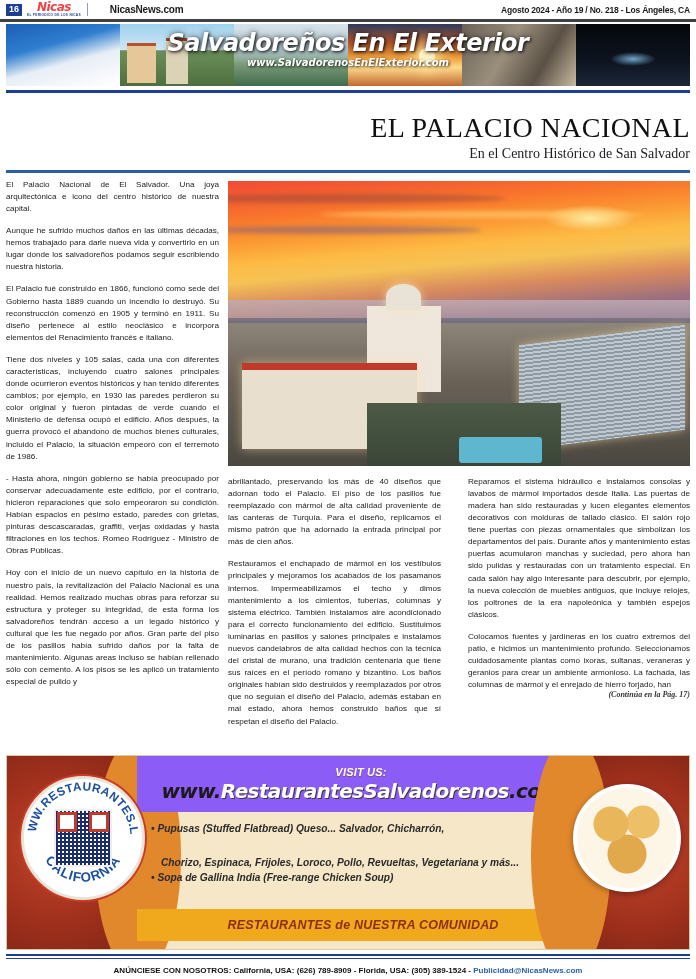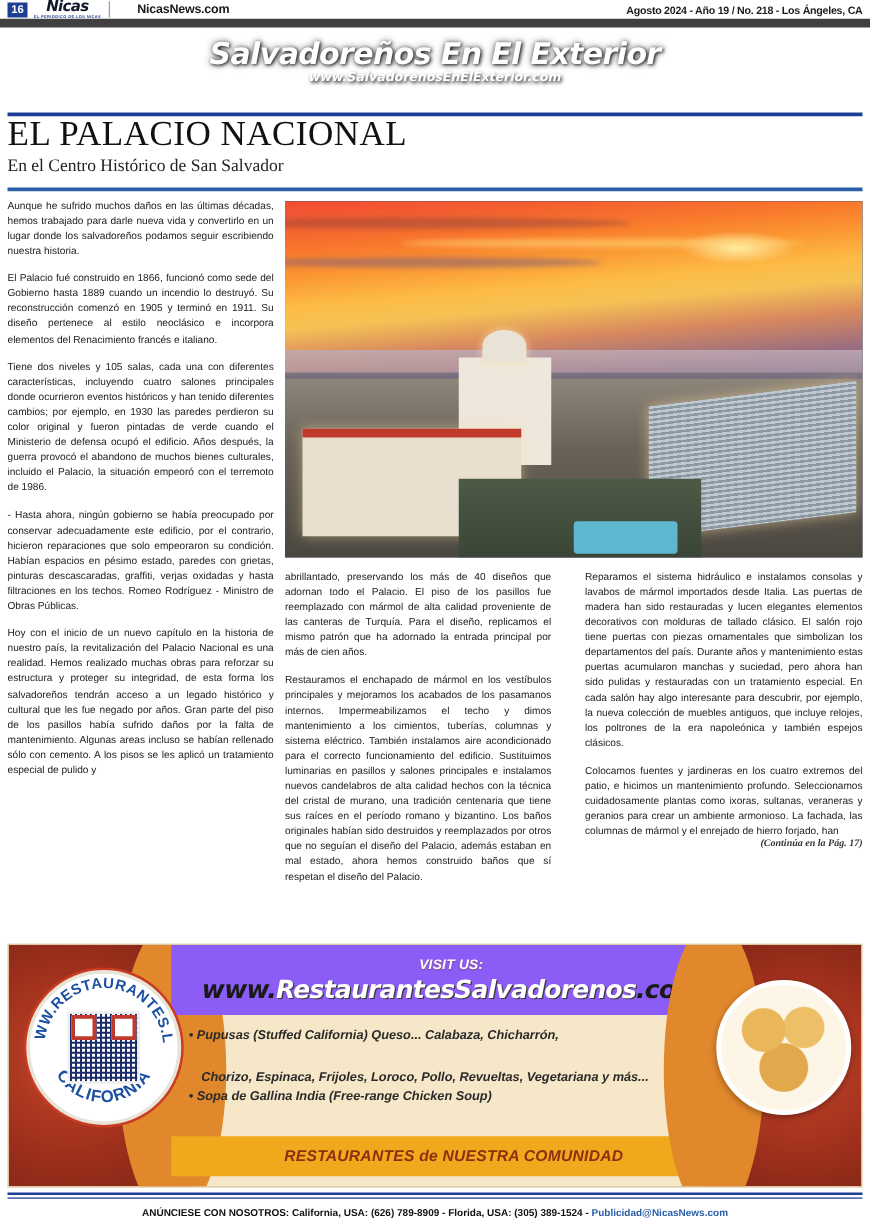--- a/index.html
+++ b/index.html
@@ -10,39 +10,39 @@
     overflow: hidden;
     position: relative;
   }
 
   
   .masthead {
     height: 22px;
     display: flex;
     align-items: center;
     padding: 0 6px;
-    border-bottom: 7px solid #404040;
+    border-bottom: 3px solid #404040;
   }
   .page-num {
     background: #1c3f94;
     color: #fff;
     font-size: 9px;
     font-weight: bold;
     padding: 1px 3px 2px 3px;
     line-height: 1;
     margin-right: 5px;
   }
   .nicas-logo {
     display: flex; flex-direction: column; align-items: center;
     margin-right: 6px;
   }
   .nicas-logo .word {
     font-family: "DejaVu Sans", sans-serif;
     font-size: 12px; font-weight: bold; font-style: italic;
-    color: #0f172a; letter-spacing: -0.5px; line-height: 1;
+    color: #ef4444; letter-spacing: -0.5px; line-height: 1;
   }
   .nicas-logo .sub {
     font-size: 3.2px; font-weight: bold; color: #1c3f94;
     letter-spacing: 0.3px; line-height: 1; margin-top:1px;
   }
   .mast-divider { width:1px; height:13px; background:#8a9ec4; margin-right:6px; }
   .mast-site {
     font-size: 10px; font-weight: bold; color:#1a1a1a; letter-spacing:-0.2px;padding-left:16px;
   }
   .mast-right {
@@ -50,21 +50,20 @@
     font-size: 8.5px; font-weight: bold; color:#1a1a1a; letter-spacing:-0.2px;
   }
 
   
   .banner {
     position: relative;
     height: 62px;
     margin: 2px 6px 0 6px;
     display: flex;
     overflow: hidden;
-    align-items: center;
   }
   .banner .seg { flex: 1; position: relative; overflow: hidden; }
   .seg-flag { background: linear-gradient(165deg,#1b5fb5 0%,#2f7ed0 35%,#e8eef6 60%,#ffffff 100%); }
   .seg-town {
     background:
       linear-gradient(180deg,#9fd2ef 0%,#cfe6f5 42%,#6b8f5a 43%,#4d6f3e 100%);
   }
   .seg-town:after{
     content:""; position:absolute; left:6%; top:30%; width:26%; height:60%;
     background:#e6c79a; border-top:3px solid #b8512f;
@@ -111,21 +110,21 @@
   }
 
   .rule-double {
     margin: 4px 6px 0 6px;
     border-top: 2px solid #1c3f94;
     border-bottom: 1px solid #1c3f94;
     height: 3px;
   }
 
   
-  .headline-wrap { text-align:left; padding: 0 6px 4px 6px; }
+  .headline-wrap { text-align:right; padding: 20px 6px 4px 6px; }
   .headline {
     font-family: "Liberation Serif", serif;
     font-size: 28px; font-weight: normal; color:#111;
     letter-spacing: 0.4px; line-height: 1.1;
   }
   .subhead {
     font-family: "Liberation Serif", serif;
     font-size: 14px; color:#222; margin-top: 2px;
   }
 
@@ -385,20 +384,21 @@
     <div class="cityhaze"></div>
     <div class="city"></div>
     <div class="cathedral"></div>
     <div class="palace"></div>
     <div class="modern"></div>
     <div class="plaza"></div>
     <div class="pool"></div>
   </div>
 
   <div class="col col1">
+    <p>El Palacio Nacional de El Salvador. Una joya arquitectónica e icono del centro histórico de nuestra capital.</p>
     <p>Aunque he sufrido muchos daños en las últimas décadas, hemos trabajado para darle nueva vida y convertirlo en un lugar donde los salvadoreños podamos seguir escribiendo nuestra historia.</p>
     <p>El Palacio fué construido en 1866, funcionó como sede del Gobierno hasta 1889 cuando un incendio lo destruyó. Su reconstrucción comenzó en 1905 y terminó en 1911. Su diseño pertenece al estilo neoclásico e incorpora elementos del Renacimiento francés e italiano.</p>
     <p>Tiene dos niveles y 105 salas, cada una con diferentes características, incluyendo cuatro salones principales donde ocurrieron eventos históricos y han tenido diferentes cambios; por ejemplo, en 1930 las paredes perdieron su color original y fueron pintadas de verde cuando el Ministerio de defensa ocupó el edificio. Años después, la guerra provocó el abandono de muchos bienes culturales, incluido el Palacio, la situación empeoró con el terremoto de 1986.</p>
     <p>- Hasta ahora, ningún gobierno se había preocupado por conservar adecuadamente este edificio, por el contrario, hicieron reparaciones que solo empeoraron su condición. Habían espacios en pésimo estado, paredes con grietas, pinturas descascaradas, graffiti, verjas oxidadas y hasta filtraciones en los techos. Romeo Rodríguez - Ministro de Obras Públicas.</p>
     <p>Hoy con el inicio de un nuevo capítulo en la historia de nuestro país, la revitalización del Palacio Nacional es una realidad. Hemos realizado muchas obras para reforzar su estructura y proteger su integridad, de esta forma los salvadoreños tendrán acceso a un legado histórico y cultural que les fue negado por años. Gran parte del piso de los pasillos había sufrido daños por la falta de mantenimiento. Algunas areas incluso se habían rellenado sólo con cemento. A los pisos se les aplicó un tratamiento especial de pulido y</p>
   </div>
 
   <div class="col col2">
     <p>abrillantado, preservando los más de 40 diseños que adornan todo el Palacio. El piso de los pasillos fue reemplazado con mármol de alta calidad proveniente de las canteras de Turquía. Para el diseño, replicamos el mismo patrón que ha adornado la entrada principal por más de cien años.</p>
     <p>Restauramos el enchapado de mármol en los vestíbulos principales y mejoramos los acabados de los pasamanos internos. Impermeabilizamos el techo y dimos mantenimiento a los cimientos, tuberías, columnas y sistema eléctrico. También instalamos aire acondicionado para el correcto funcionamiento del edificio. Sustituimos luminarias en pasillos y salones principales e instalamos nuevos candelabros de alta calidad hechos con la técnica del cristal de murano, una tradición centenaria que tiene sus raíces en el período romano y bizantino. Los baños originales habían sido destruidos y reemplazados por otros que no seguían el diseño del Palacio, además estaban en mal estado, ahora hemos construido baños que sí respetan el diseño del Palacio.</p>
@@ -432,21 +432,21 @@
     <div class="qr"></div>
   </div>
 
   <div class="ad-banner-url">
     <div class="visit-us">VISIT US:</div>
     <div class="ad-url"><span>www.</span><span class="hl">RestaurantesSalvadorenos</span><span>.com</span></div>
   </div>
 
   <div class="ad-body">
     <div class="dish">
-      <span>• Pupusas (Stuffed California)  Queso... Calabaza, Chicharrón,</span>
+      <span>• Pupusas (Stuffed Flatbread)  Queso... Salvador, Chicharrón,</span>
       <span class="ind">Chorizo, Espinaca, Frijoles, Loroco, Pollo, Revueltas, Vegetariana y más...</span>
     </div>
     <div class="dish">• Sopa de Gallina India (Free-range Chicken Soup)</div>
   </div>
 
   <div class="ad-footer">
     <span>RESTAURANTES de NUESTRA COMUNIDAD</span>
   </div>
 
   <div class="ad-right"></div>

